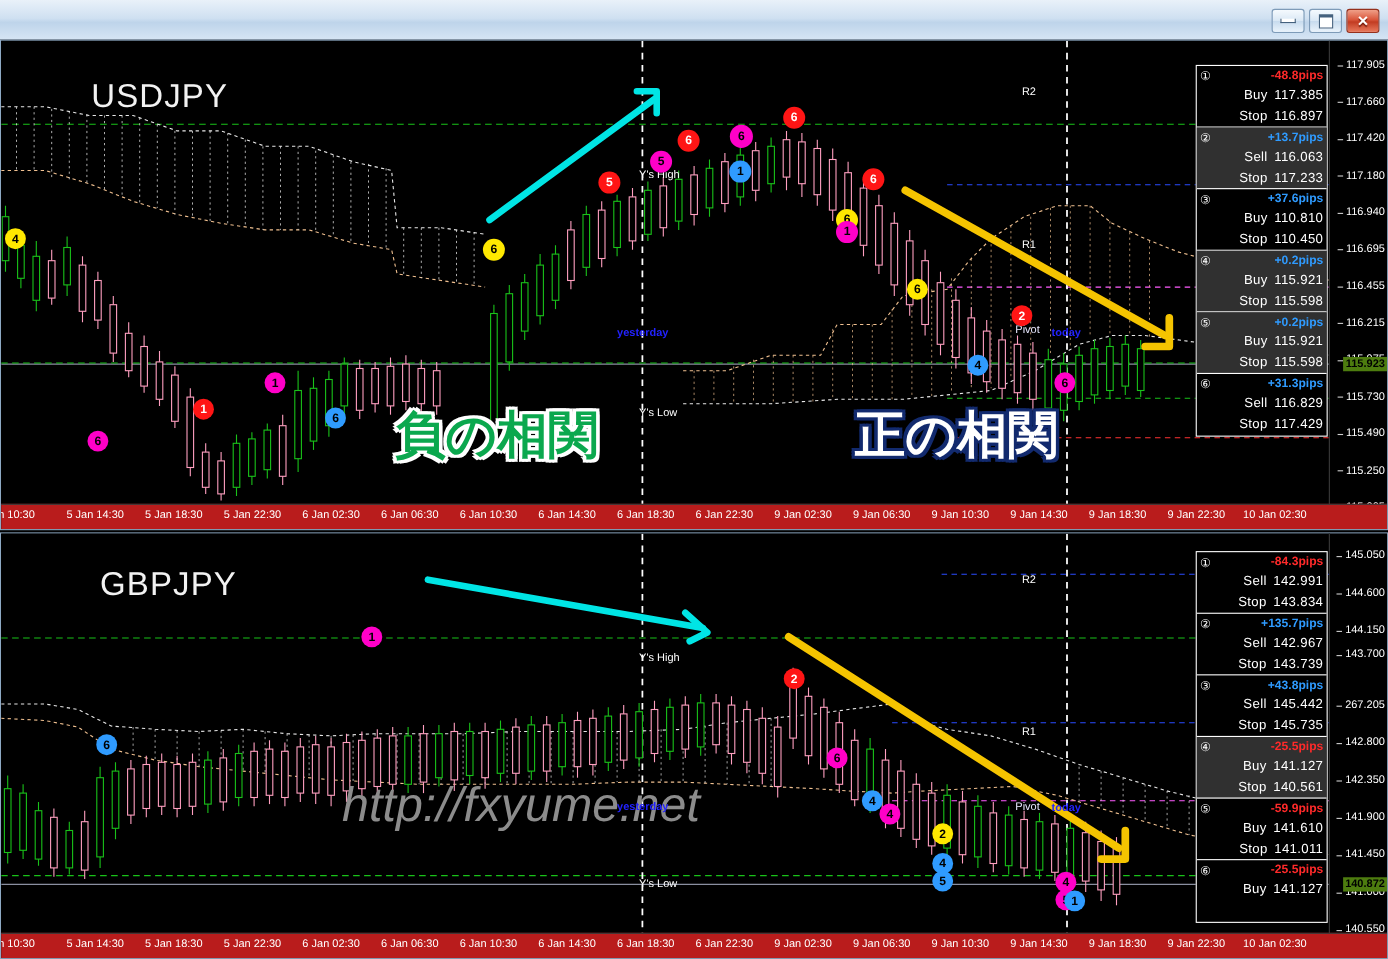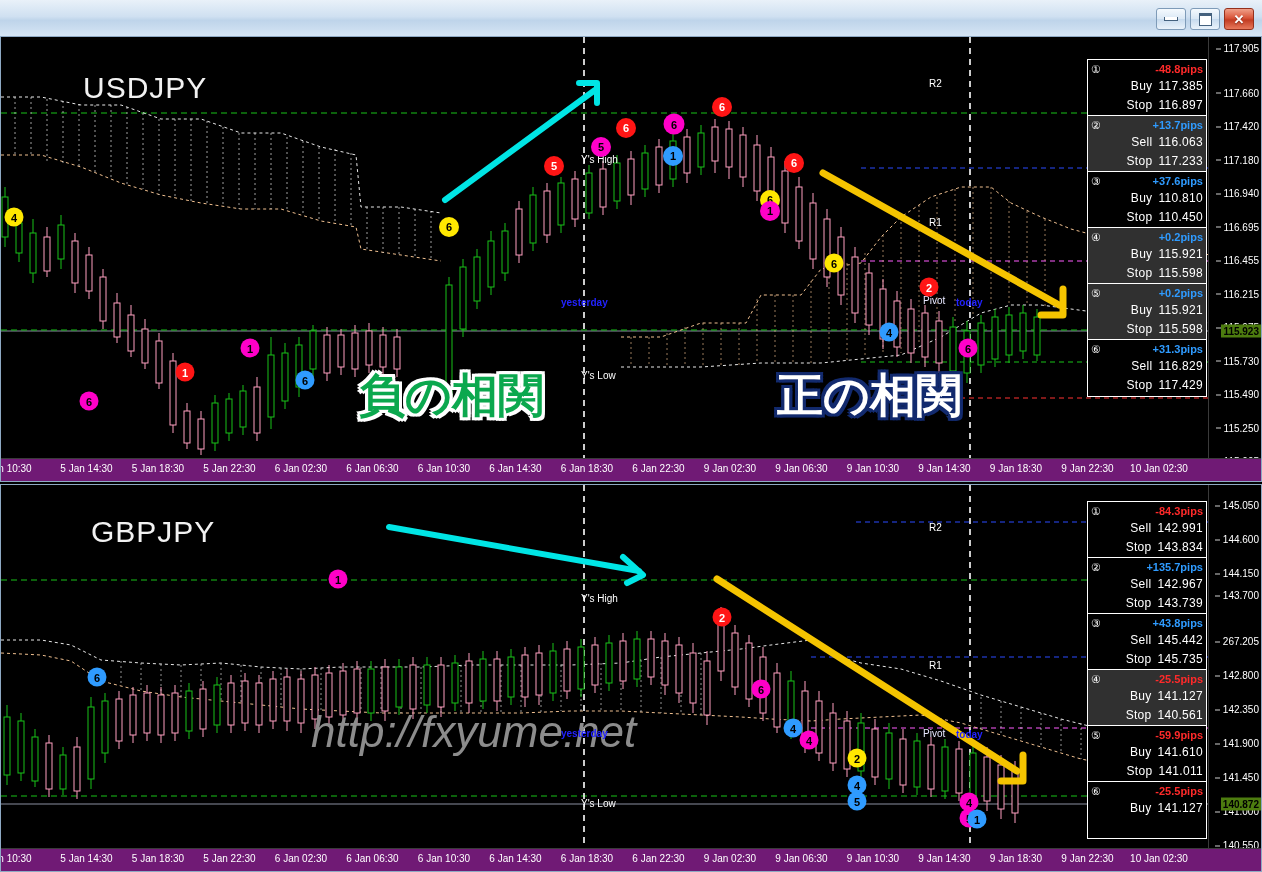--- a/index.html
+++ b/index.html
@@ -34,21 +34,21 @@
   
   .pscale{position:absolute;top:0;bottom:22px;right:0;width:52px;background:#000;
     border-left:1px solid #3a3a3a;}
   .ptick{position:absolute;right:2px;color:#fff;font-size:10px;white-space:nowrap;
     transform:translateY(-50%);}
   .ptick:before{content:"";position:absolute;left:-8px;top:50%;width:5px;height:1px;background:#cfcfcf;}
   .pcur{position:absolute;right:0;background:#4d7c0f;color:#000;font-size:10px;font-weight:bold;
     padding:1px 2px;transform:translateY(-50%);white-space:nowrap;}
 
   
-  .tscale{position:absolute;left:0;right:0;bottom:0;height:22px;background:#701a75;
+  .tscale{position:absolute;left:0;right:0;bottom:0;height:22px;background:#b91c1c;
     border-top:1px solid #3a3a3a;}
   .ttick{position:absolute;top:4px;color:#fff;font-size:10px;white-space:nowrap;transform:translateX(-50%);}
 
   
   .infobox{position:absolute;right:54px;top:0;width:120px;border:1px solid #fff;
     background:#000;box-sizing:border-box;}
   .irow{border-bottom:1px solid #fff;box-sizing:border-box;padding:1px 3px 2px 3px;position:relative;height:56px;}
   .irow:last-child{border-bottom:none;}
   .irow.alt{background:#303030;}
   .iline1{display:flex;justify-content:space-between;align-items:center;height:16px;}
@@ -445,21 +445,21 @@
             <span class="inum">⑥</span>
             <span class="ipips pos">+31.3pips</span>
           </div>
           <div class="iline"><span class="lab">Sell</span>116.829</div>
           <div class="iline"><span class="lab">Stop</span>117.429</div>
         </div>
       </div>
 
     <div class="pscale">
       <div id="pticks-usdjpy">
-          <div class="ptick" style="top: 11px; margin-left: 14px;">117.905</div>
+          <div class="ptick" style="top: 22px; margin-left: 14px;">117.905</div>
           <div class="ptick" style="top: 55.5px;">117.660</div>
           <div class="ptick" style="top: 89px;">117.420</div>
           <div class="ptick" style="top: 122.5px;">117.180</div>
           <div class="ptick" style="top: 156px;">116.940</div>
           <div class="ptick" style="top: 189.5px;">116.695</div>
           <div class="ptick" style="top: 223px;">116.455</div>
           <div class="ptick" style="top: 256.5px;">116.215</div>
           <div class="ptick" style="top: 290px;">115.975</div>
           <div class="ptick" style="top: 323.5px;">115.730</div>
           <div class="ptick" style="top: 357px;">115.490</div>

